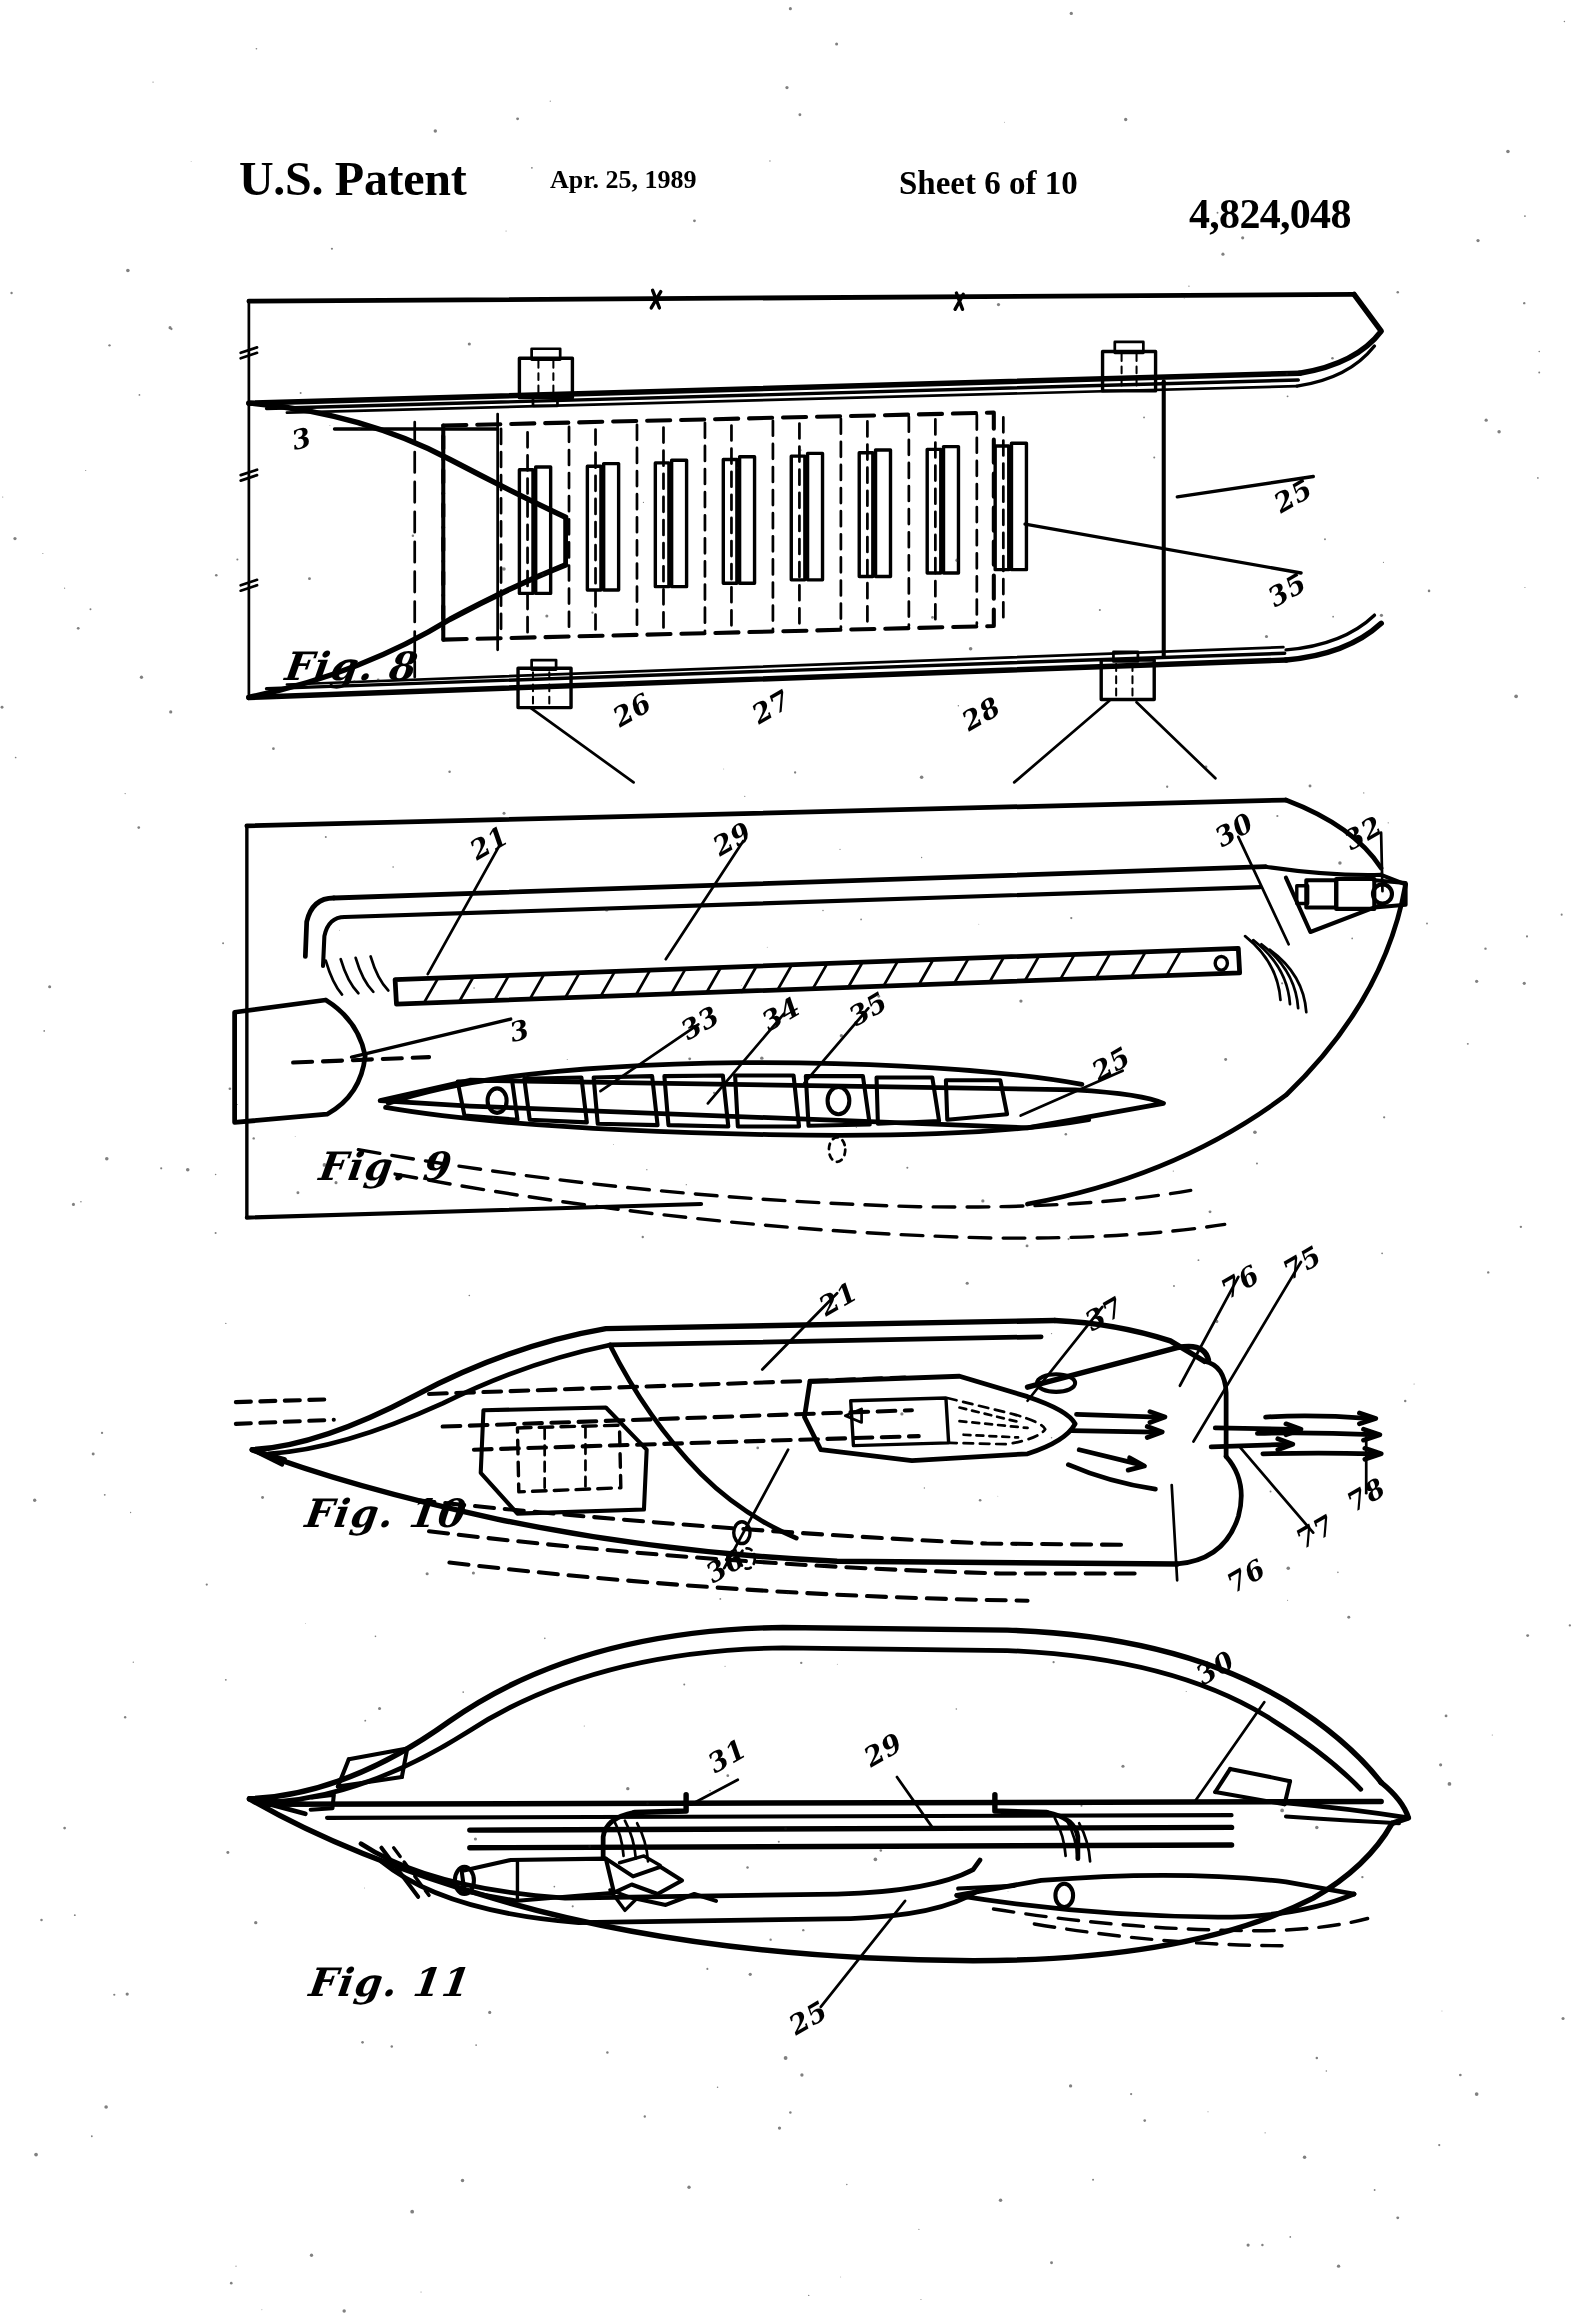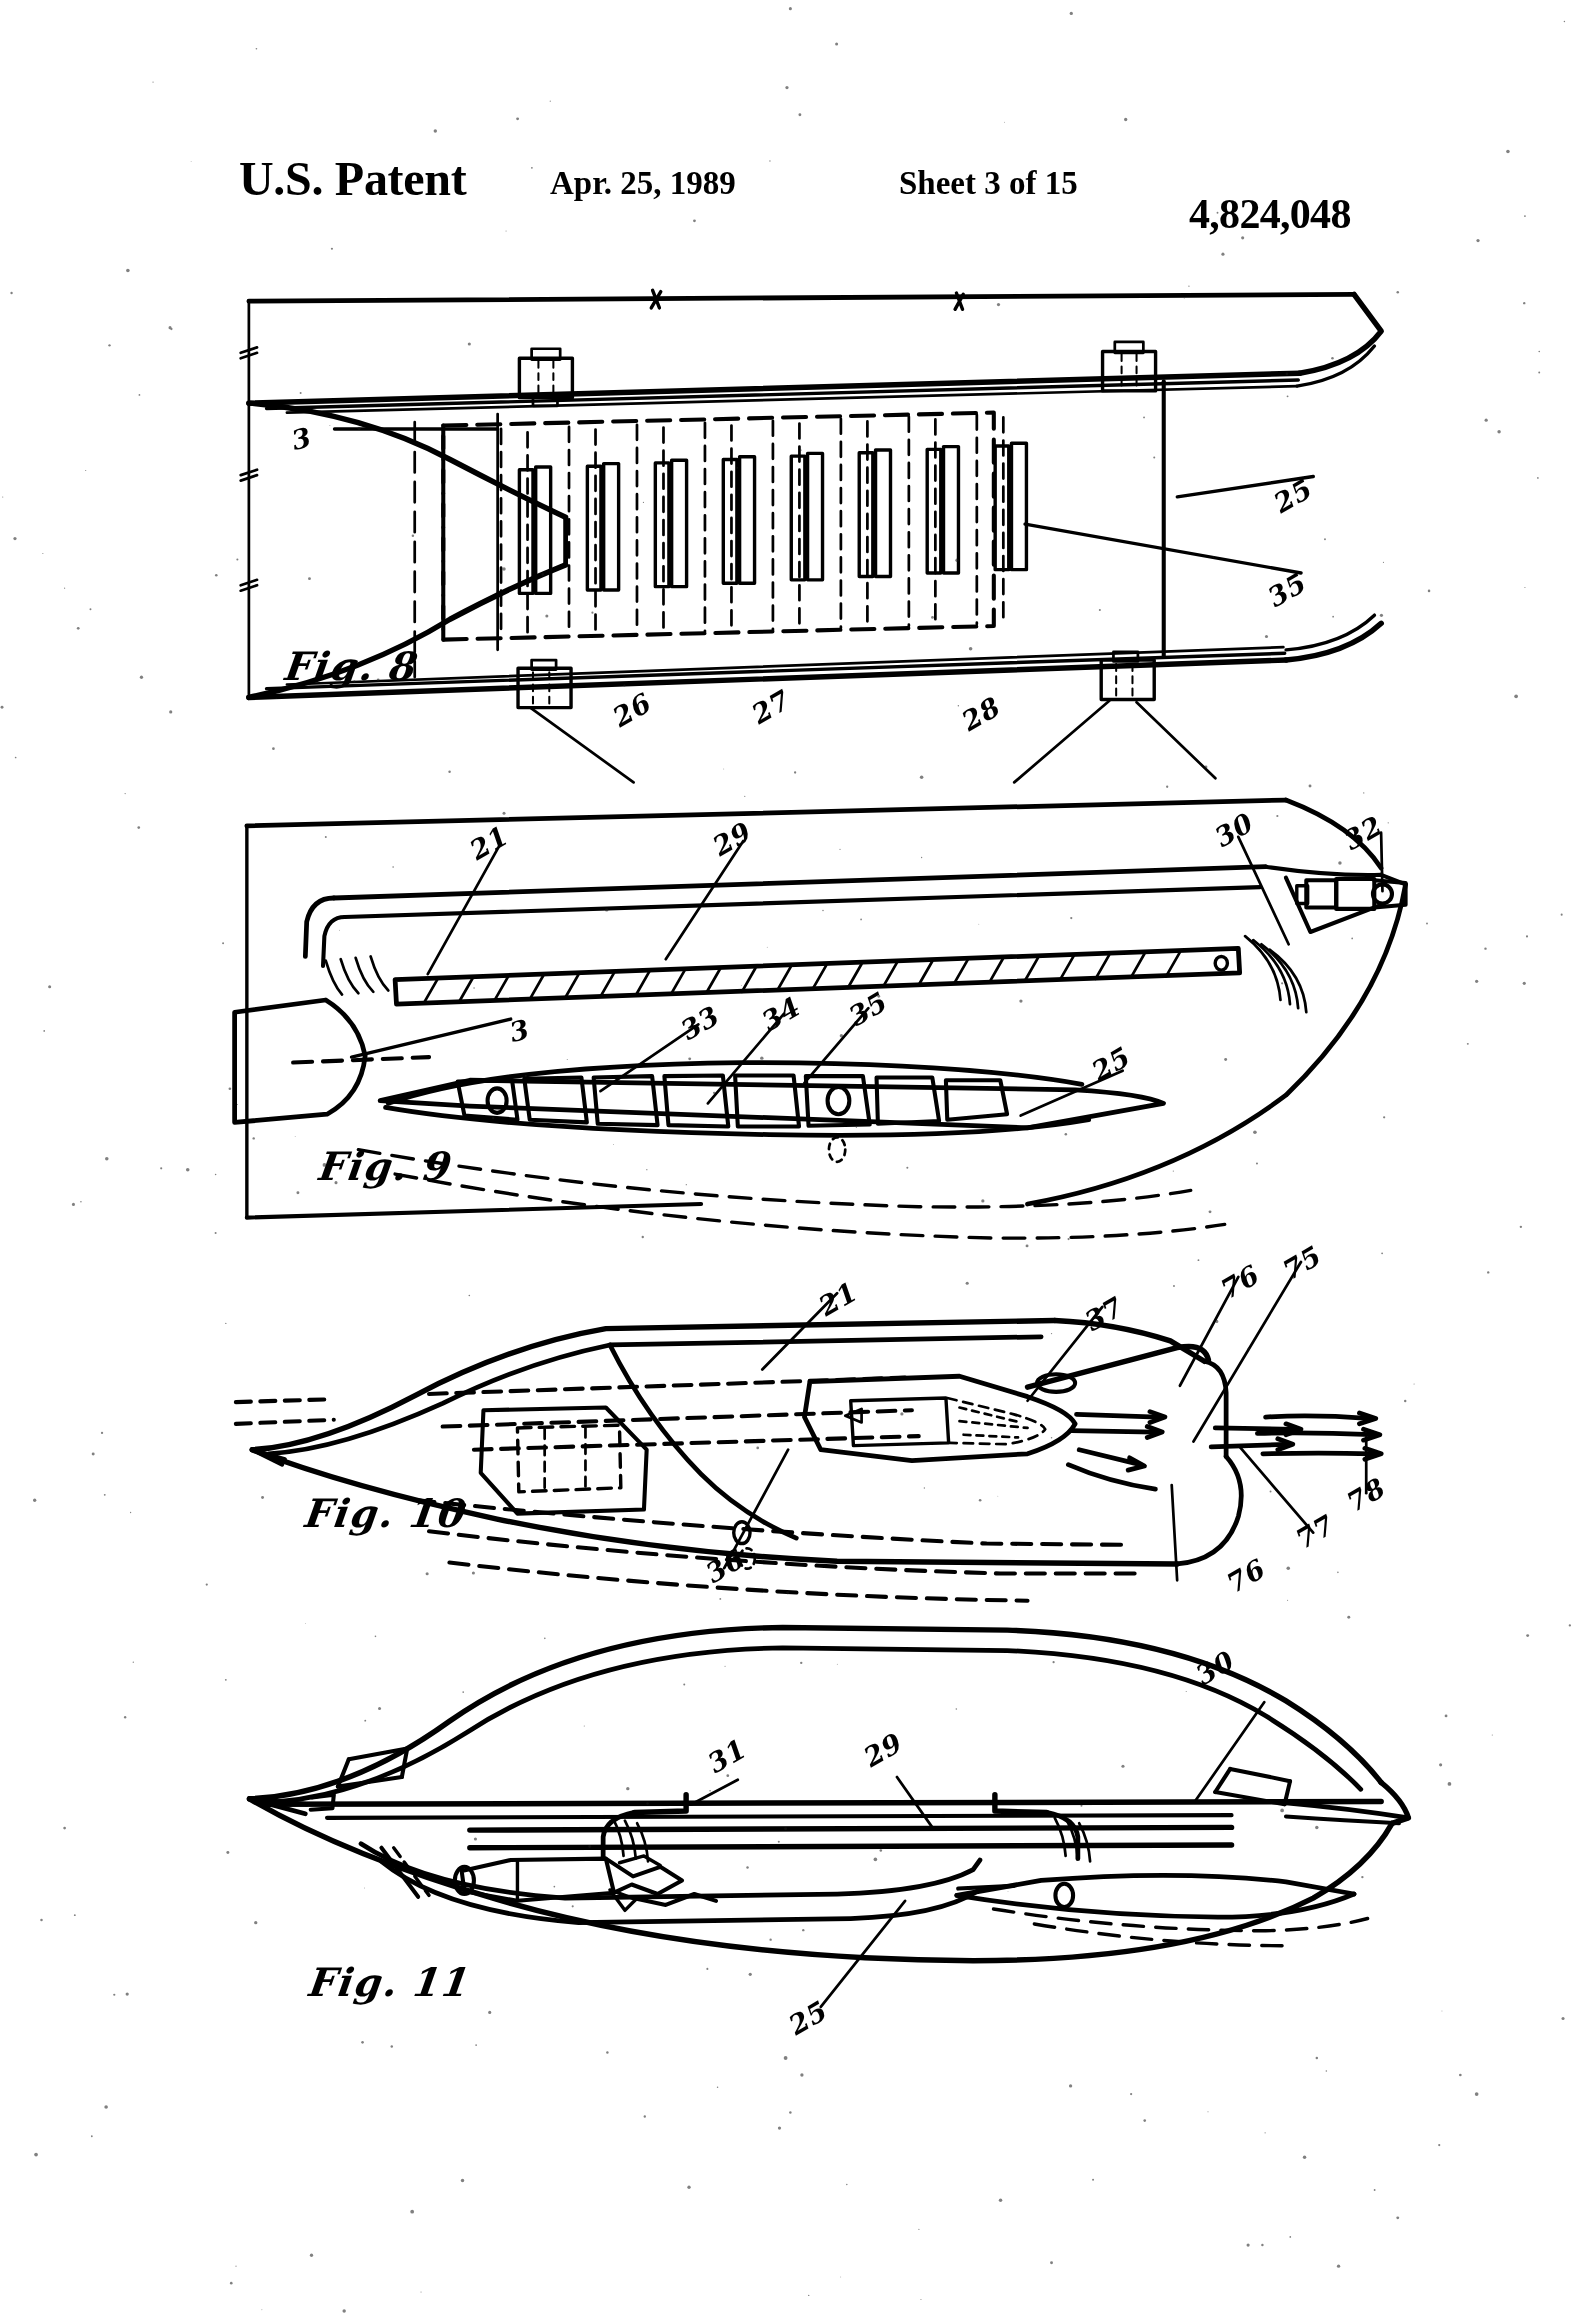--- a/index.html
+++ b/index.html
@@ -26,21 +26,21 @@
   }
   .hdr-item { position: absolute; white-space: nowrap; }
   #hdr-office {
     left: 239px; top: 0;
     font-size: 48px; font-weight: bold;
     font-family: "Liberation Serif", serif;
     letter-spacing: -0.3px;
   }
   #hdr-date {
     left: 550px; top: 13.6px;
-    font-size: 33px; font-weight: bold;
+    font-size: 26px; font-weight: bold;
   }
   #hdr-sheet {
     left: 899px; top: 13.6px;
     font-size: 33px; font-weight: bold;
   }
   #hdr-number {
     left: 1189px; top: 2.7px;
     font-size: 42px; font-weight: bold;
     letter-spacing: -0.7px;
     margin-top: 36px;
@@ -92,21 +92,21 @@
     pointer-events: none;
     opacity: 0.55;
   }
 </style>
 </head>
 <body>
 
 <div id="patent-header">
   <div class="hdr-item" id="hdr-office">U.S. Patent</div>
   <div class="hdr-item" id="hdr-date">Apr. 25, 1989</div>
-  <div class="hdr-item" id="hdr-sheet">Sheet 3 of 15</div>
+  <div class="hdr-item" id="hdr-sheet">Sheet 6 of 10</div>
   <div class="hdr-item" id="hdr-number">4,824,048</div>
 </div>
 
 <div class="figure" id="figure-8">
 <svg width="1157" height="435" viewBox="0 0 1700 640" fill="none" stroke="#000" stroke-width="5" stroke-linecap="round" stroke-linejoin="round">
 
   <path d="M34 12 L1660 2" stroke-width="7"></path>
   <path d="M640 -2 l-14 24 M638 22 l-10 -26" stroke-width="5"></path>
   <path d="M1085 2 l-12 22 M1084 24 l-9 -24" stroke-width="5"></path>
 

